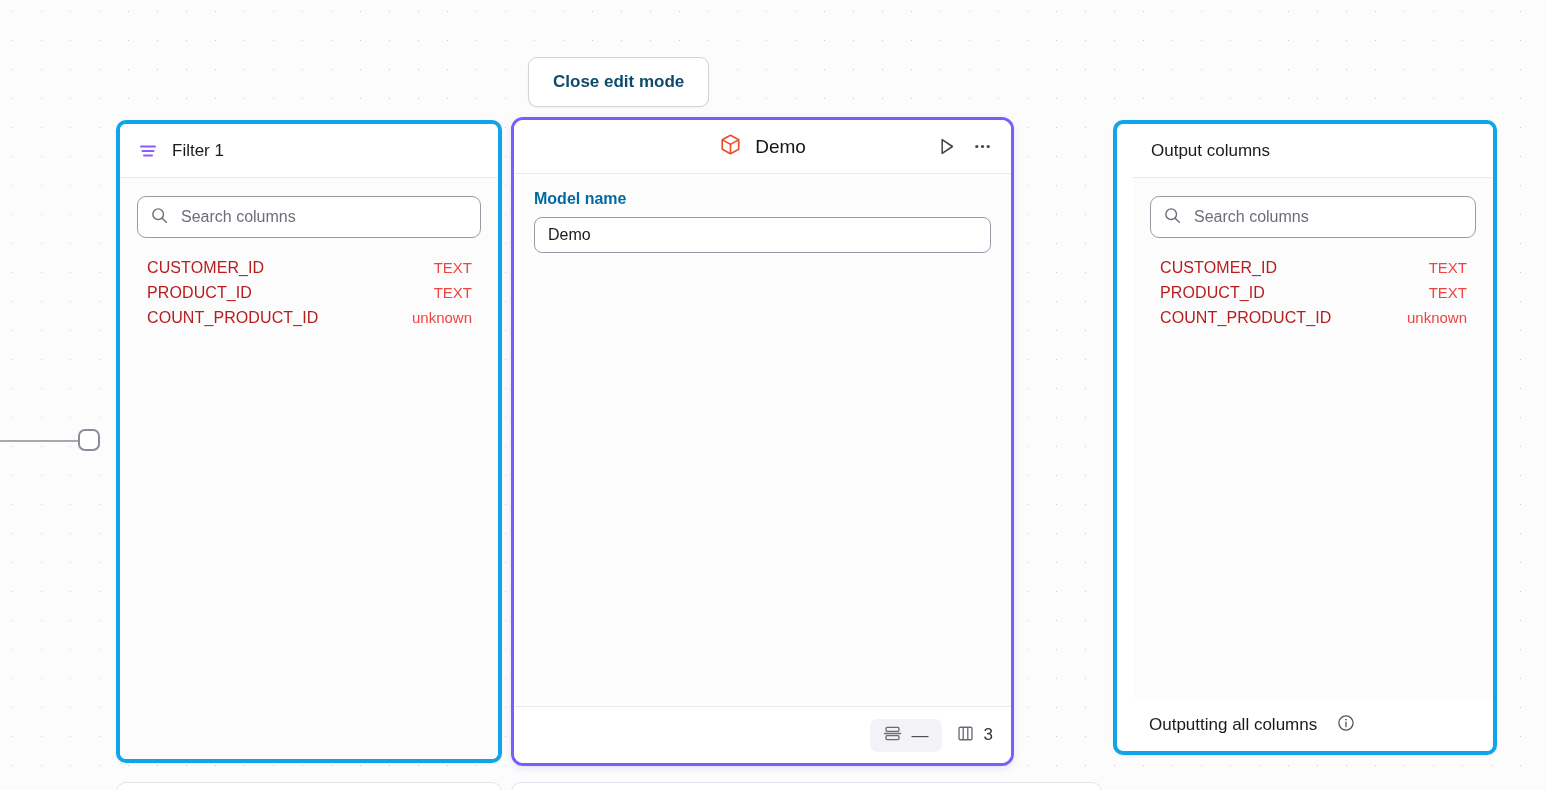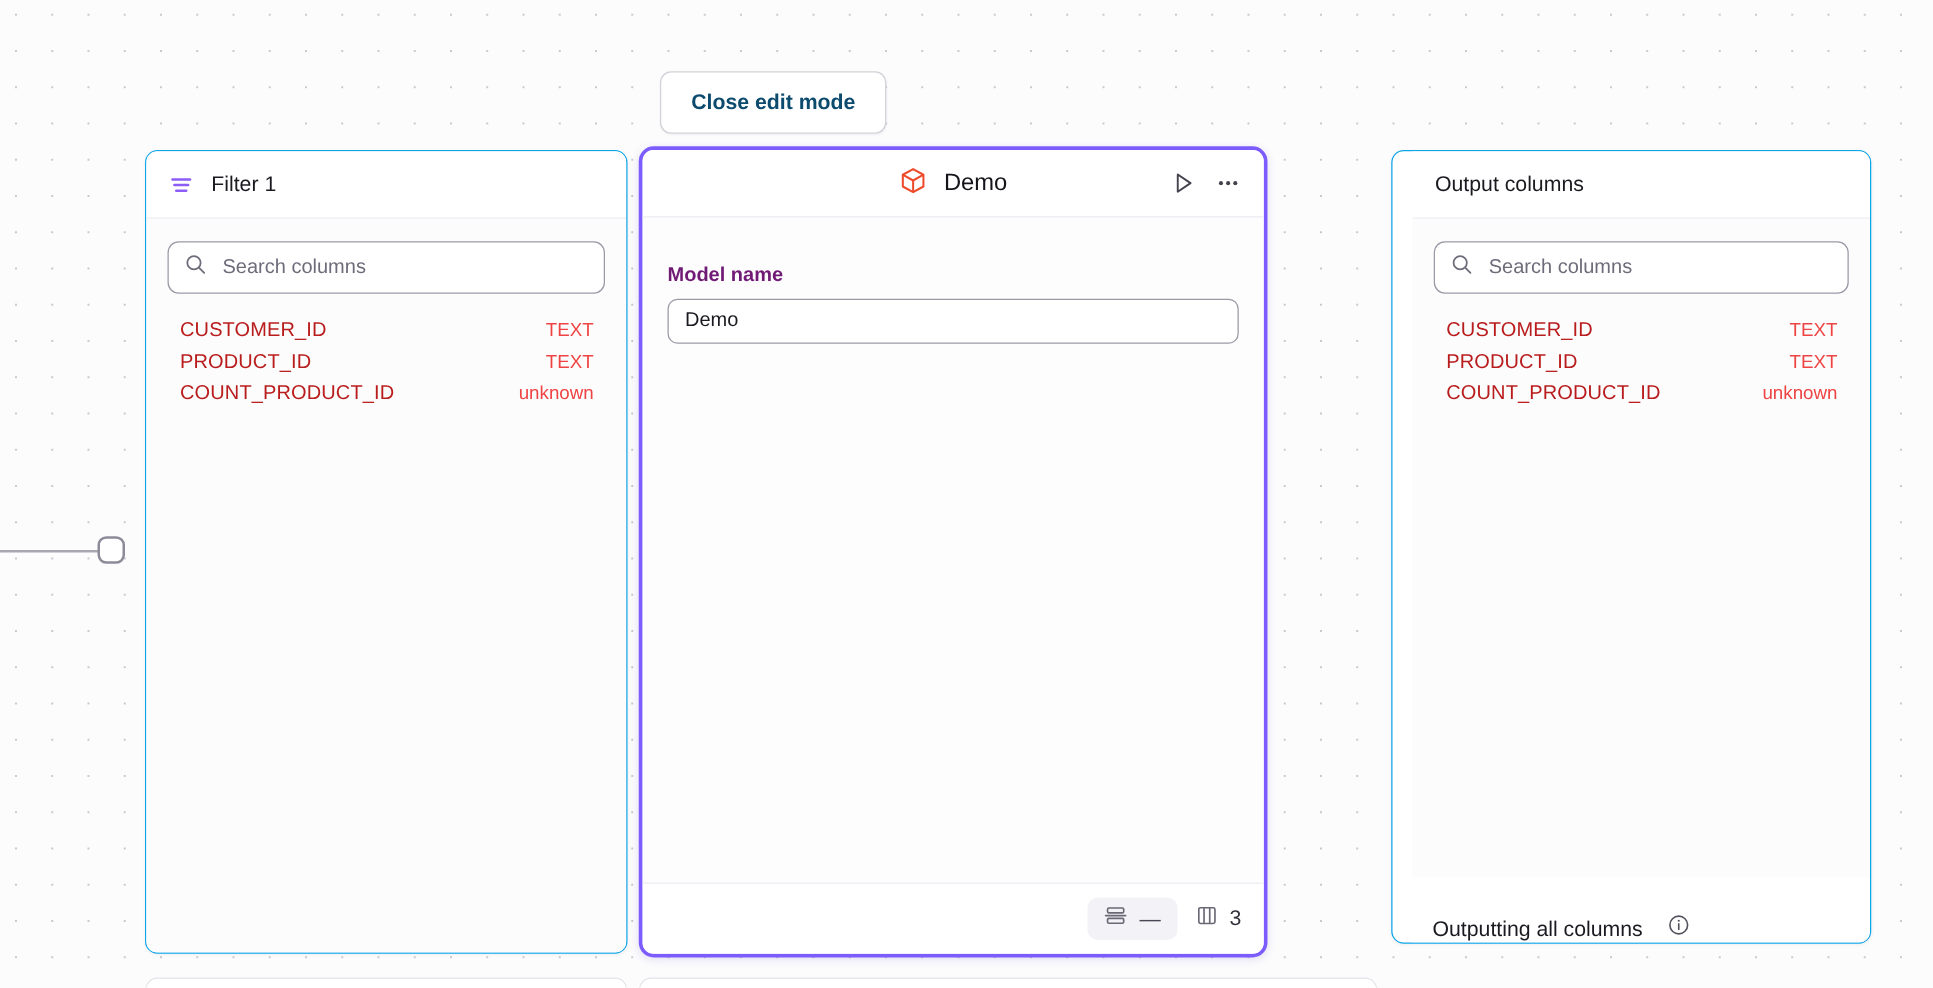--- a/index.html
+++ b/index.html
@@ -65,21 +65,21 @@
     font-weight: bold;
     color: #0c4a6e;
     cursor: pointer;
     box-shadow: 0 1px 2px rgba(16,14,30,0.05);
   }
 
   
   .panel {
     position: absolute;
     background: #ffffff;
-    border: 1px solid #0ea5e9;
+    border: 4px solid #0ea5e9;
     border-radius: 10px;
     box-sizing: border-box;
     box-shadow: 0 1px 3px rgba(16,14,30,0.06);
     overflow: hidden;
     display: flex;
     flex-direction: column;
   }
   .panel-header {
     height: 54px;
     min-height: 54px;
@@ -197,23 +197,22 @@
   }
   #demo-body {
     background: #fdfdfe;
     padding: 16px 20px 0 20px;
     display: flex;
     flex-direction: column;
   }
   .field-label {
     font-size: 16px;
     font-weight: bold;
-    color: #701a75;
+    color: #0369a1;
     margin-bottom: 9px;
-    margin-top: 22px;
   }
   .field-input {
     height: 36px;
     border: 1px solid #9c99a6;
     border-radius: 8px;
     background: #ffffff;
     display: flex;
     align-items: center;
     padding: 0 13px;
     box-sizing: border-box;
@@ -275,21 +274,21 @@
     left: 1113px;
     top: 120px;
     width: 384px;
     height: 635px;
     padding-left: 16px;
   }
   #output-footer {
     height: 52px;
     min-height: 52px;
     display: flex;
-    align-items: flex-end;
+    align-items: center;
     padding: 0 16px;
     box-sizing: border-box;
     background: #ffffff;
     gap: 20px;
   }
   #output-footer-text {
     font-size: 17px;
     color: #1b1a20;
   }
 

